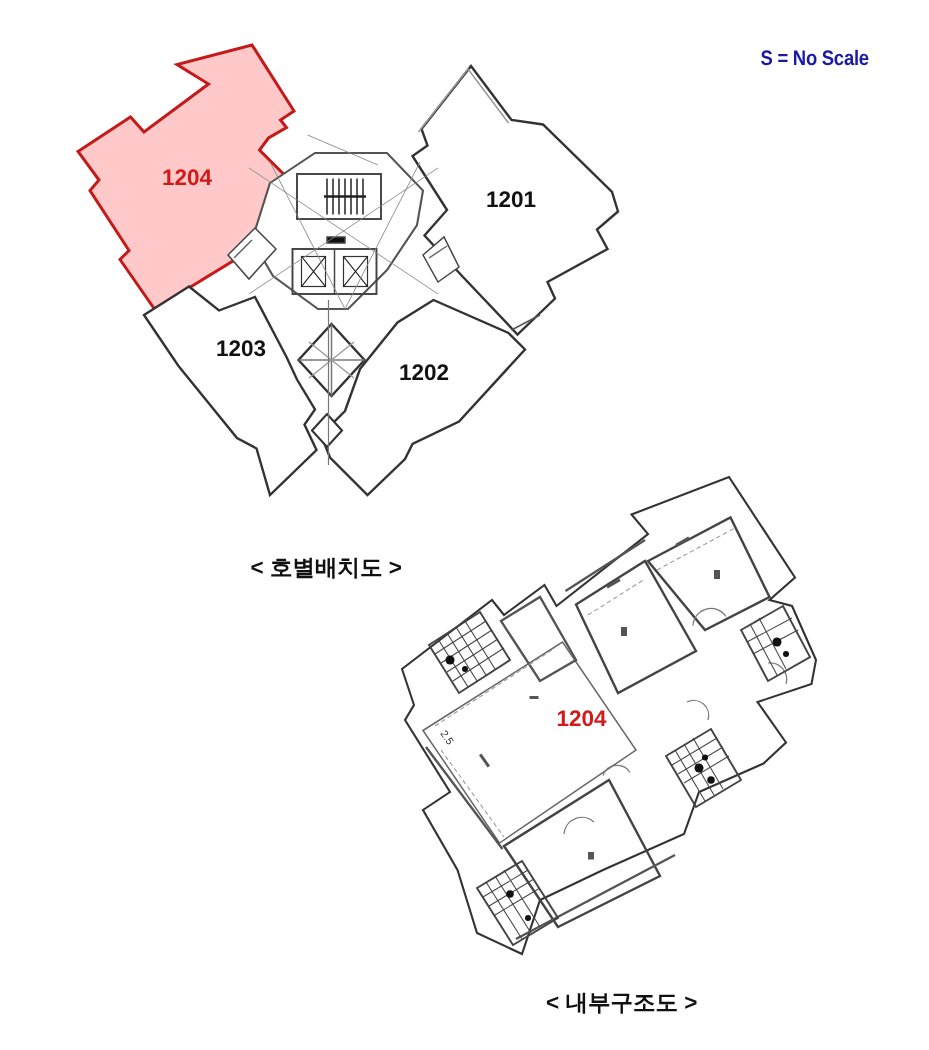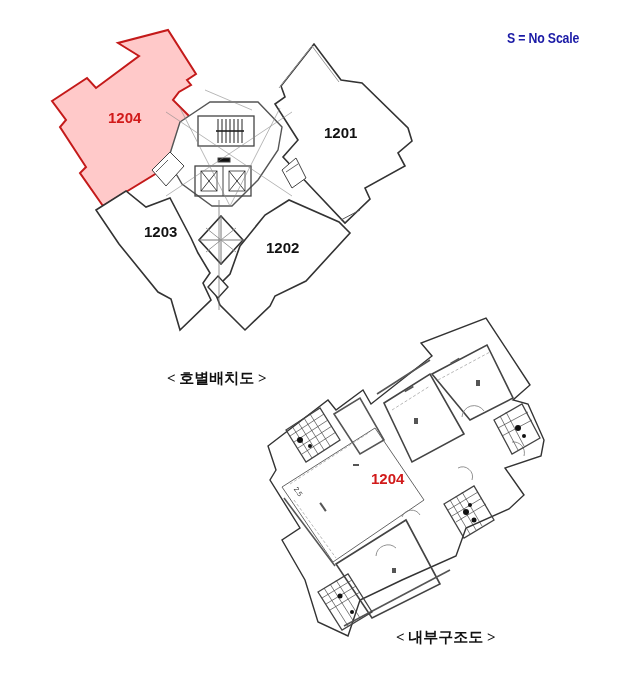--- a/index.html
+++ b/index.html
@@ -1,23 +1,23 @@
 <!DOCTYPE html>
 <html><head>
   <meta charset="utf-8">
   <style>
     html, body { margin: 0; padding: 0; background: #ffffff; }
     body { width: 619px; height: 700px; position: relative; overflow: hidden;
            font-family: "Liberation Sans", "DejaVu Sans", sans-serif; }
     .scale-note { position: absolute; left: 507px; top: 30px; font-size: 14px; font-weight: bold;
                   color: #1a1aa6; letter-spacing: -0.2px; transform: scaleX(0.88); transform-origin: left top; }
     .caption { position: absolute; font-size: 15px; font-weight: bold; color: #111;
-               font-family: Liberation Serif, serif; white-space: nowrap; }
+               font-family: Liberation Sans, sans-serif; white-space: nowrap; }
     .caption.top { left: 167px; top: 369px; }
-    .caption.bottom { left: 364px; top: 628px; margin-left: 32px; }
+    .caption.bottom { left: 364px; top: 659px; }
     svg { position: absolute; left: 0; top: 0; }
     .unit-label { font-family: "Liberation Sans", sans-serif; font-size: 15px; font-weight: bold; }
     .unit-label.hl { fill: #d11a1a; }
     .unit-label.norm { fill: #111; }
     .plan-label { font-family: "Liberation Sans", sans-serif; font-size: 15px; font-weight: bold; fill: #d11a1a; }
   </style>
 </head>
 <body>
 
 <div class="scale-note">S = No Scale</div>

